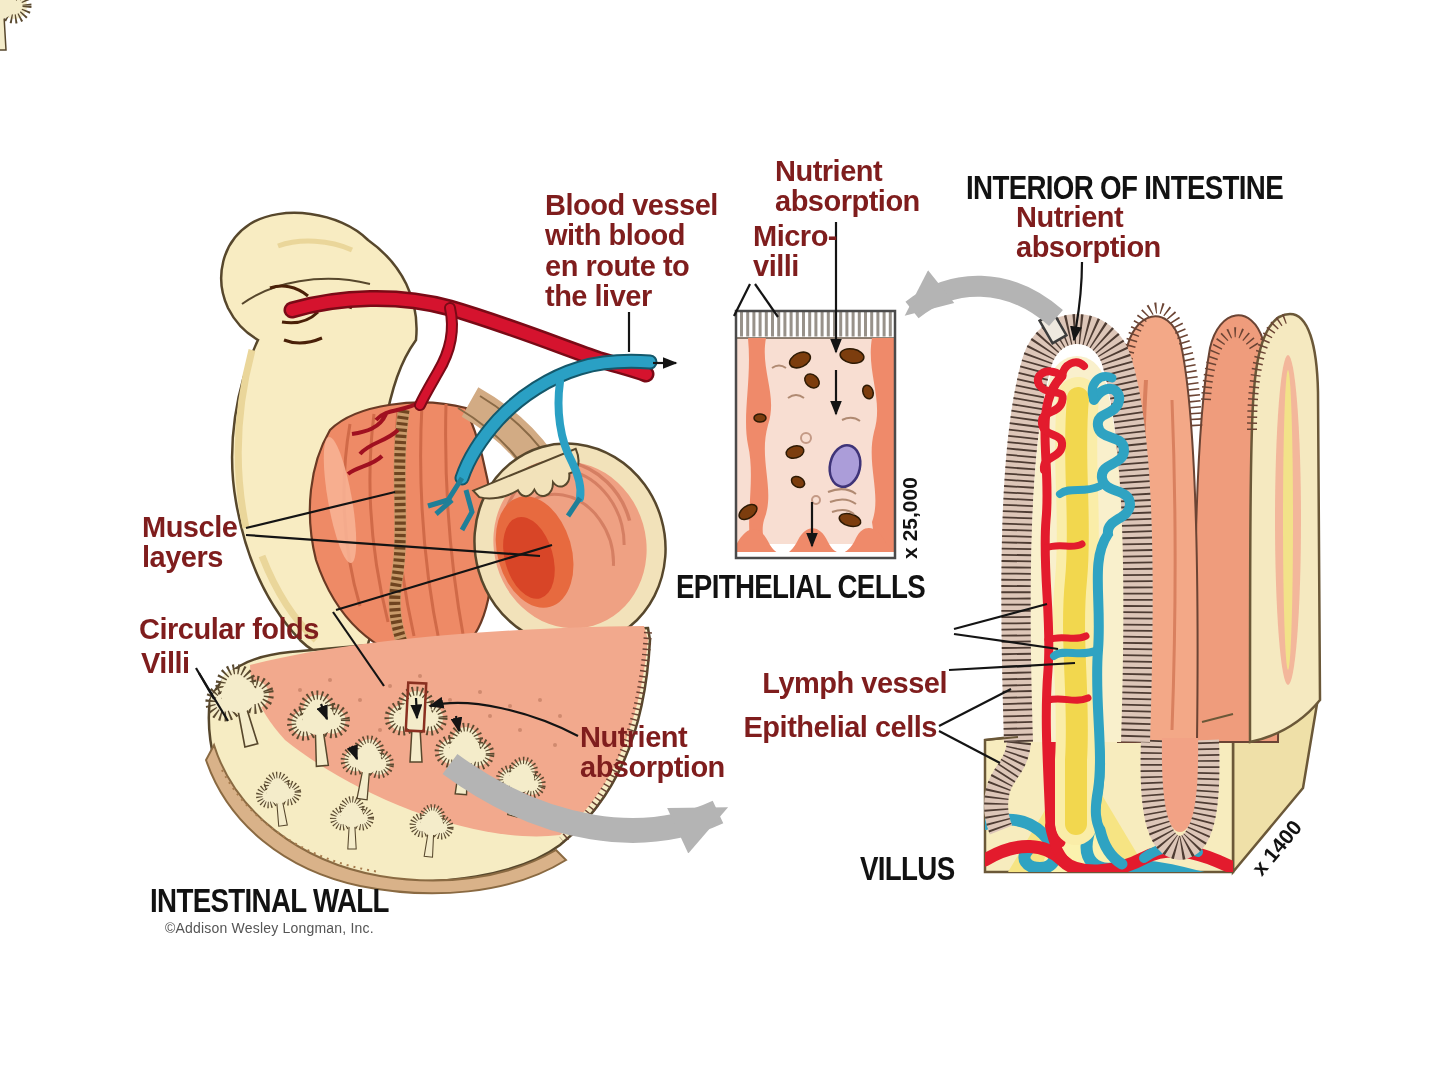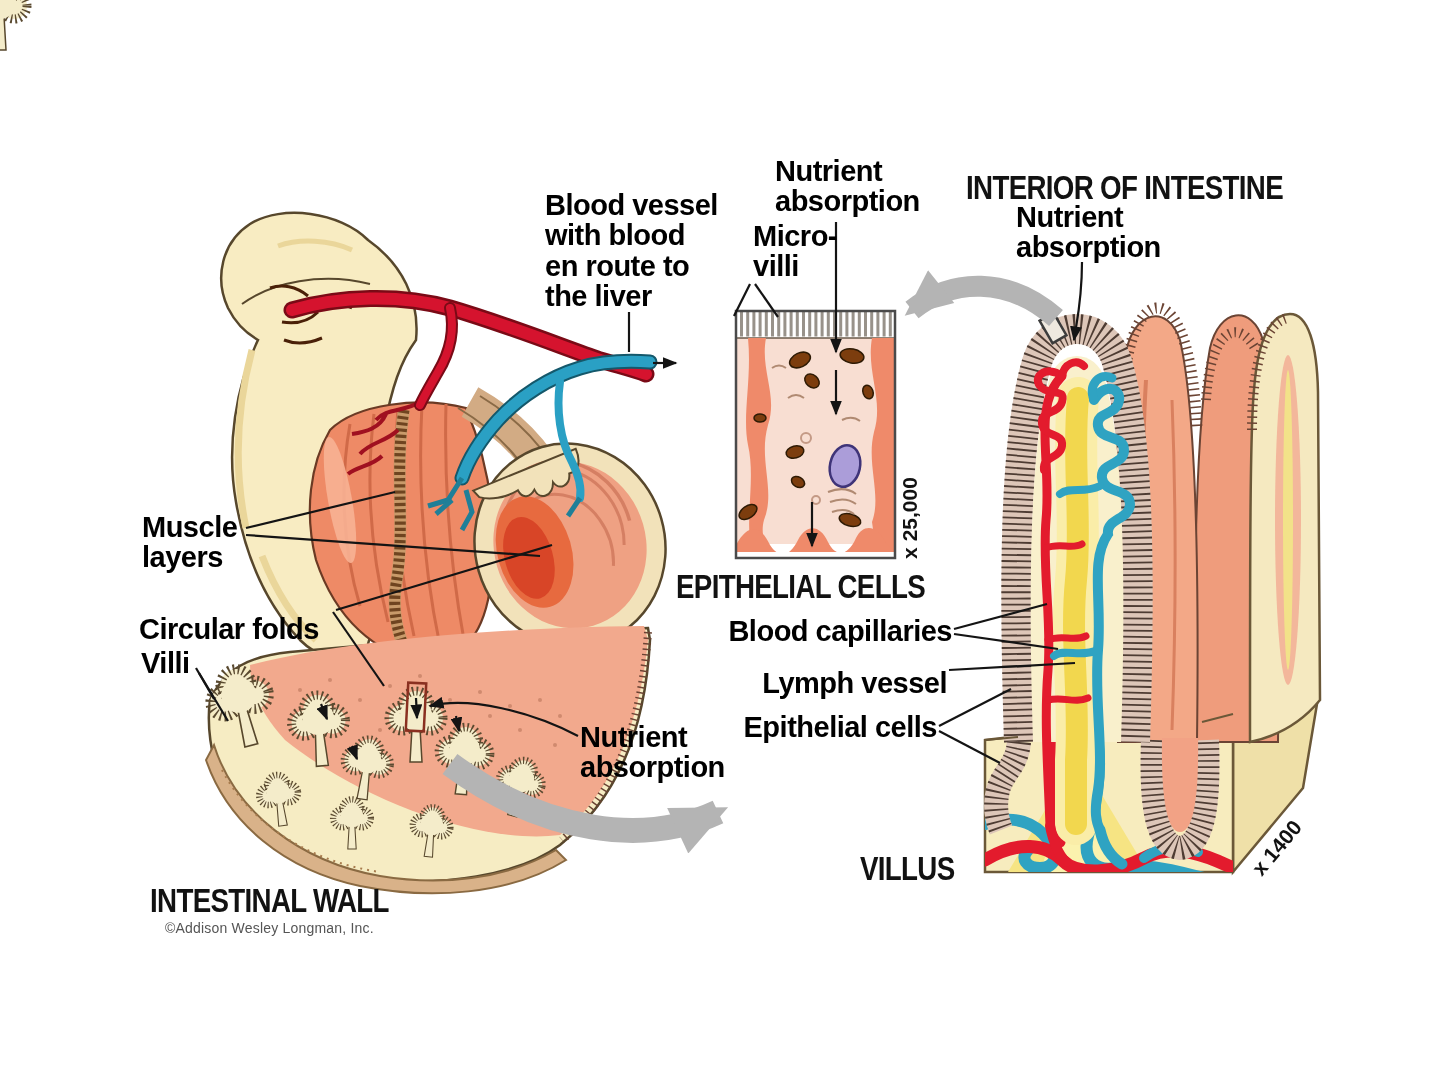--- a/index.html
+++ b/index.html
@@ -1,19 +1,19 @@
 <!DOCTYPE html>
 <html><head>
 <meta charset="utf-8">
 <style>
   html,body{margin:0;padding:0;background:#ffffff;}
   .canvas{position:relative;width:1440px;height:1080px;background:#ffffff;overflow:hidden;
           font-family:"Liberation Sans",sans-serif;}
   .art{position:absolute;left:0;top:0;}
-  .lbl{position:absolute;font:700 29px/1.05 "Liberation Sans",sans-serif;color:#000000;
+  .lbl{position:absolute;font:700 29px/1.05 "Liberation Sans",sans-serif;color:#7f1d1d;
        letter-spacing:-0.5px;white-space:pre-line;}
   .big{position:absolute;font:700 33px/1.0 "Liberation Sans",sans-serif;color:#121212;
        letter-spacing:-0.8px;white-space:nowrap;transform:scaleX(0.84);transform-origin:0 0;}
   .mag{font:700 21px/1 "Liberation Sans",sans-serif;color:#121212;white-space:nowrap;}
   .copyright{position:absolute;font:400 14px/1.2 "Liberation Sans",sans-serif;color:#555555;
        letter-spacing:0.2px;white-space:nowrap;}
   .r{text-align:right;}
 </style>
 </head>
 <body>
@@ -313,21 +313,20 @@
 
 <div class="lbl" style="left:580px;top:722px;">Nutrient
 absorption</div>
 
 <div class="big" style="left:676px;top:570px;">EPITHELIAL CELLS</div>
 
 <div style="position:absolute;left:910px;top:518px;transform:translate(-50%,-50%) rotate(-90deg);">
   <span class="mag">x 25,000</span>
 </div>
 
-<div class="lbl r" style="left:715px;top:616px;width:237px;">Blood capillaries</div>
 
 <div class="lbl r" style="left:715px;top:655px;width:232px;margin-top:13px;">Lymph vessel</div>
 
 <div class="lbl r" style="left:700px;top:712px;width:237px;">Epithelial cells</div>
 
 <div class="big" style="left:860px;top:852px;">VILLUS</div>
 
 <div style="position:absolute;left:1277px;top:848px;transform:translate(-50%,-50%) rotate(-50deg);">
   <span class="mag">x 1400</span>
 </div>

